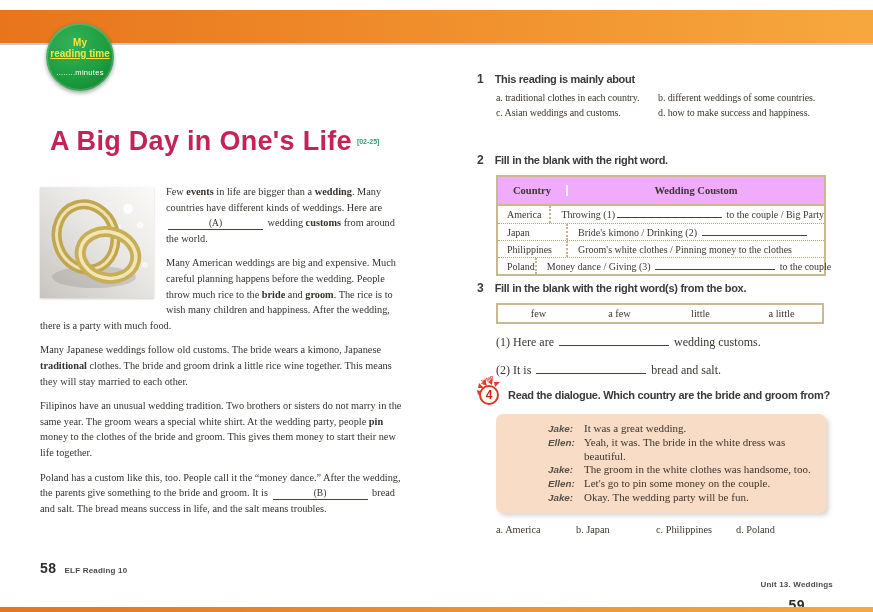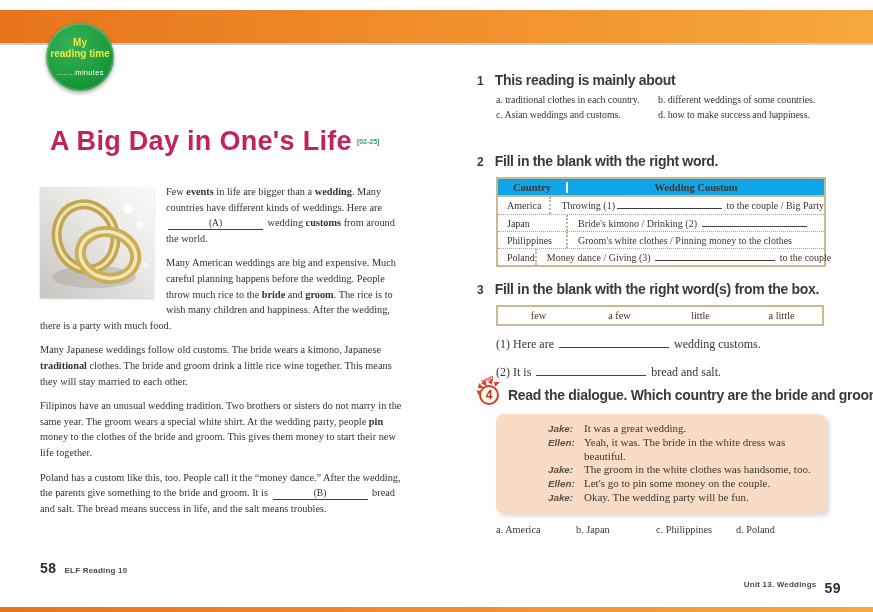--- a/index.html
+++ b/index.html
@@ -22,21 +22,21 @@
 
   
   .rt-badge {
     position:absolute; left:46px; top:23px; width:68px; height:68px; border-radius:50%;
     background:radial-gradient(circle at 38% 30%, #36b058 0%, #1d9e3f 55%, #0e7c2c 100%);
     box-shadow:0 2px 4px rgba(0,0,0,.35), inset 0 0 0 2px rgba(255,255,255,.18);
     display:flex; flex-direction:column; align-items:center; justify-content:center;
     text-align:center; color:#f5e642;
   }
   .rt-badge .b1 { font-size:10px; font-weight:bold; line-height:11px; }
-  .rt-badge .b2 { font-size:10px; font-weight:bold; line-height:11px; }
+  .rt-badge .b2 { font-size:10px; font-weight:bold; line-height:11px;text-decoration:underline; }
   .rt-badge .b3 { font-size:7.5px; color:#ffffff; margin-top:9px; letter-spacing:.3px; }
 
   
   .title {
     position:absolute; left:50px; top:126px; color:#c32457;
     font-size:27px; font-weight:bold; letter-spacing:.3px; white-space:nowrap;
   }
   .title .tag { font-size:7px; color:#2f9d74; font-weight:bold; margin-left:5px; vertical-align:6px; letter-spacing:0; }
 
   .passage { position:absolute; left:40px; top:184px; width:364px; }
@@ -49,41 +49,41 @@
     color:#36322d; margin-bottom:9px;
   }
   .passage p strong { font-weight:bold; }
   .blank {
     display:inline-block; border-bottom:1px solid #45403a; text-align:center;
     font-size:9.5px; line-height:10px; height:12px; vertical-align:baseline; margin:0 2px;
   }
 
   
   .footer-left { position:absolute; left:40px; top:560px; display:flex; align-items:baseline; gap:8px; }
-  .footer-right { position:absolute; right:32px; top:580px; display:flex; align-items:flex-start; gap:8px; }
+  .footer-right { position:absolute; right:40px; top:580px; display:flex; align-items:center; gap:8px;flex-direction:column; }
   .pg-num { font-size:14px; font-weight:bold; color:#2e2e2e; letter-spacing:.5px; }
   .pg-cap { font-size:8px; font-weight:bold; color:#4a4a4a; letter-spacing:.2px; }
 
   
   .q { position:absolute; left:477px; width:382px; }
   #q1 { top:72px; } #q2 { top:153px; } #q3 { top:281px; } #q4 { top:383px; }
   .q-head { display:flex; gap:11px; align-items:baseline; white-space:nowrap; }
   .q-num  { font-size:12px; font-weight:bold; color:#3a3a3a; }
-  .q-title{ font-size:14px; font-weight:bold; color:#3a3a3a; letter-spacing:-.3px; }
+  .q-title{ font-size:11px; font-weight:bold; color:#3a3a3a; letter-spacing:-.3px; }
 
   
   .q1-grid {
     display:grid; grid-template-columns:162px auto; row-gap:4px;
     margin:6px 0 0 19px; font-family:"Liberation Serif", serif;
     font-size:10px; letter-spacing:-.1px; color:#3b362f; white-space:nowrap;
   }
 
   
   .w-table { margin:8px 0 0 19px; width:330px; border:2px solid #c8ba8e; background:#fff; }
-  .t-head { display:flex; background:#0ea5e9; height:18px; align-items:center;
+  .t-head { display:flex; background:#f0abfc; height:29px; align-items:center;
             border-bottom:2px solid #c8ba8e; font-family:"Liberation Serif", serif;
             font-weight:bold; font-size:10.5px; color:#3b362f; }
   .t-head .th-country { width:70px; text-align:center; border-right:2px solid #fff; }
   .t-head .th-custom  { flex:1; text-align:center; }
   .t-row { display:flex; height:17px; align-items:center; font-family:"Liberation Serif", serif;
            font-size:10px; color:#3b362f; }
   .t-row + .t-row { border-top:1px dotted #b3a577; }
   .t-country { width:70px; padding-left:9px; border-right:2px dotted #c2b488; height:100%;
                display:flex; align-items:center; }
   .t-custom  { flex:1; padding-left:10px; white-space:nowrap; }

